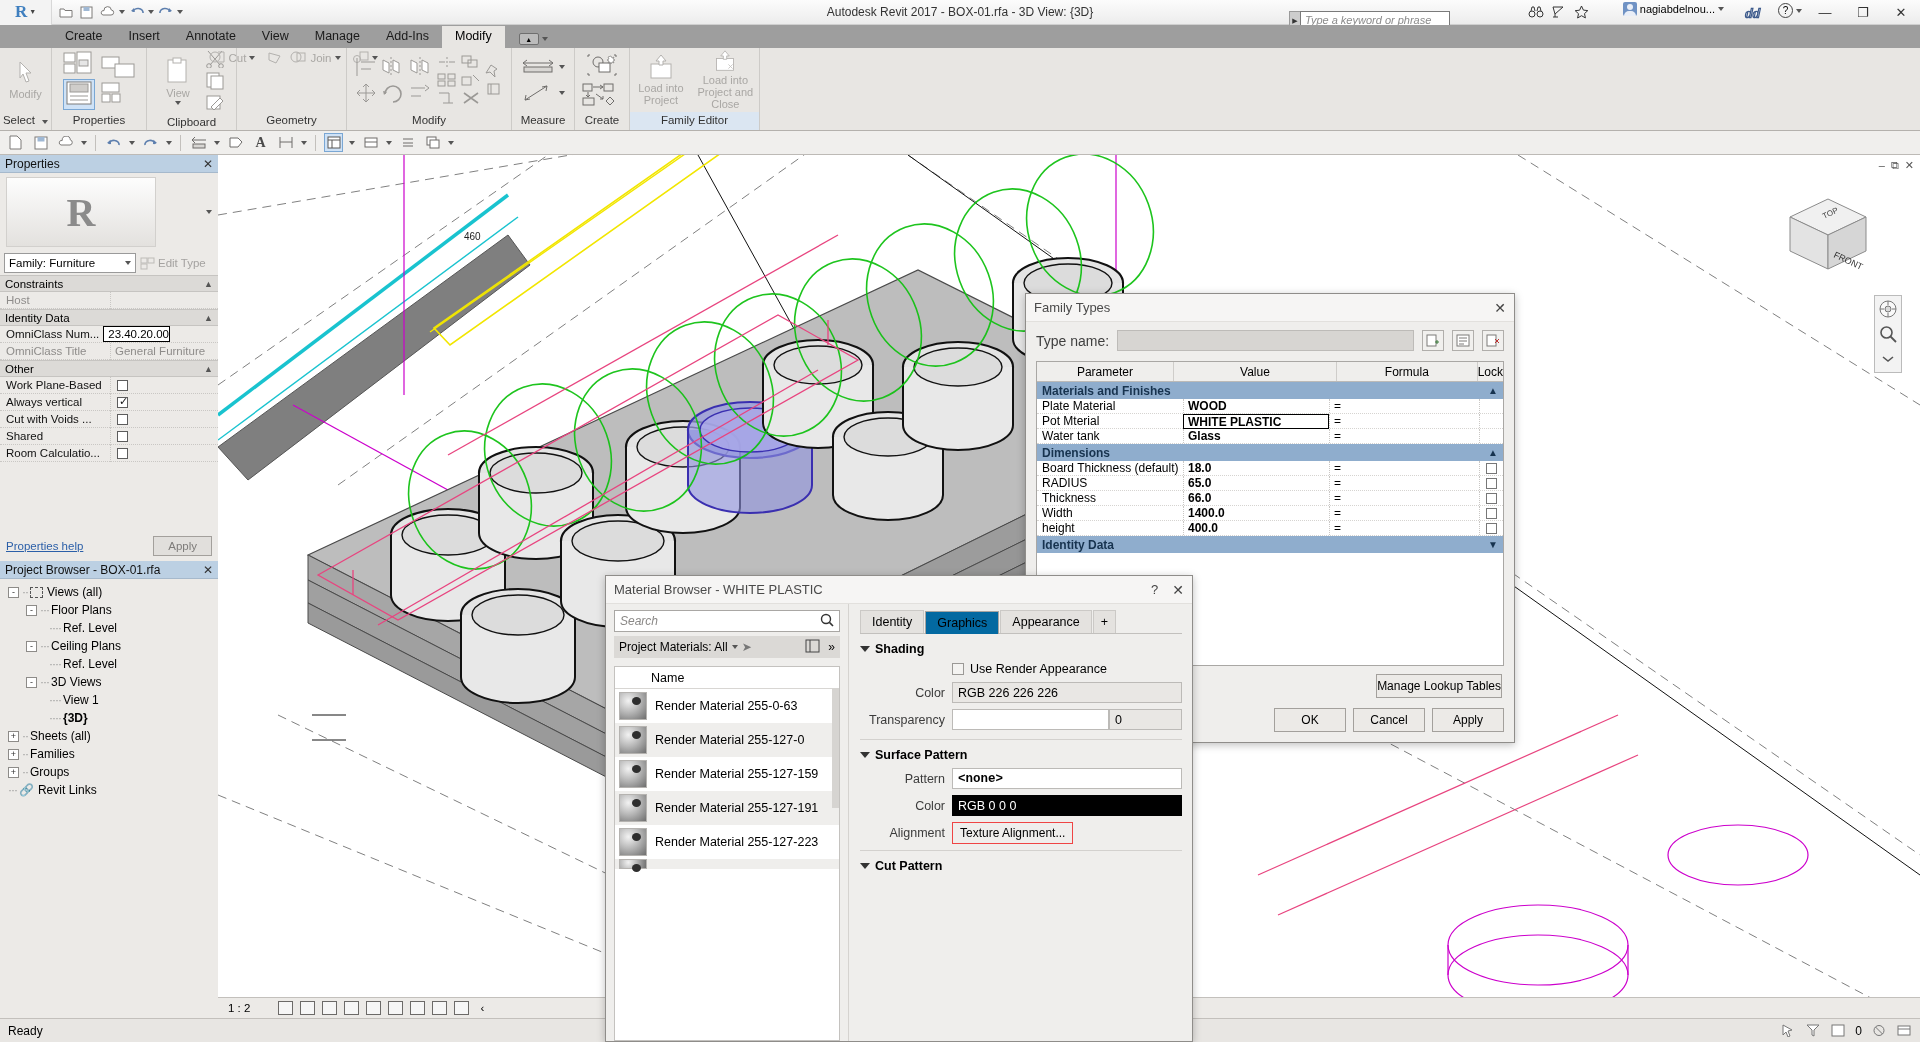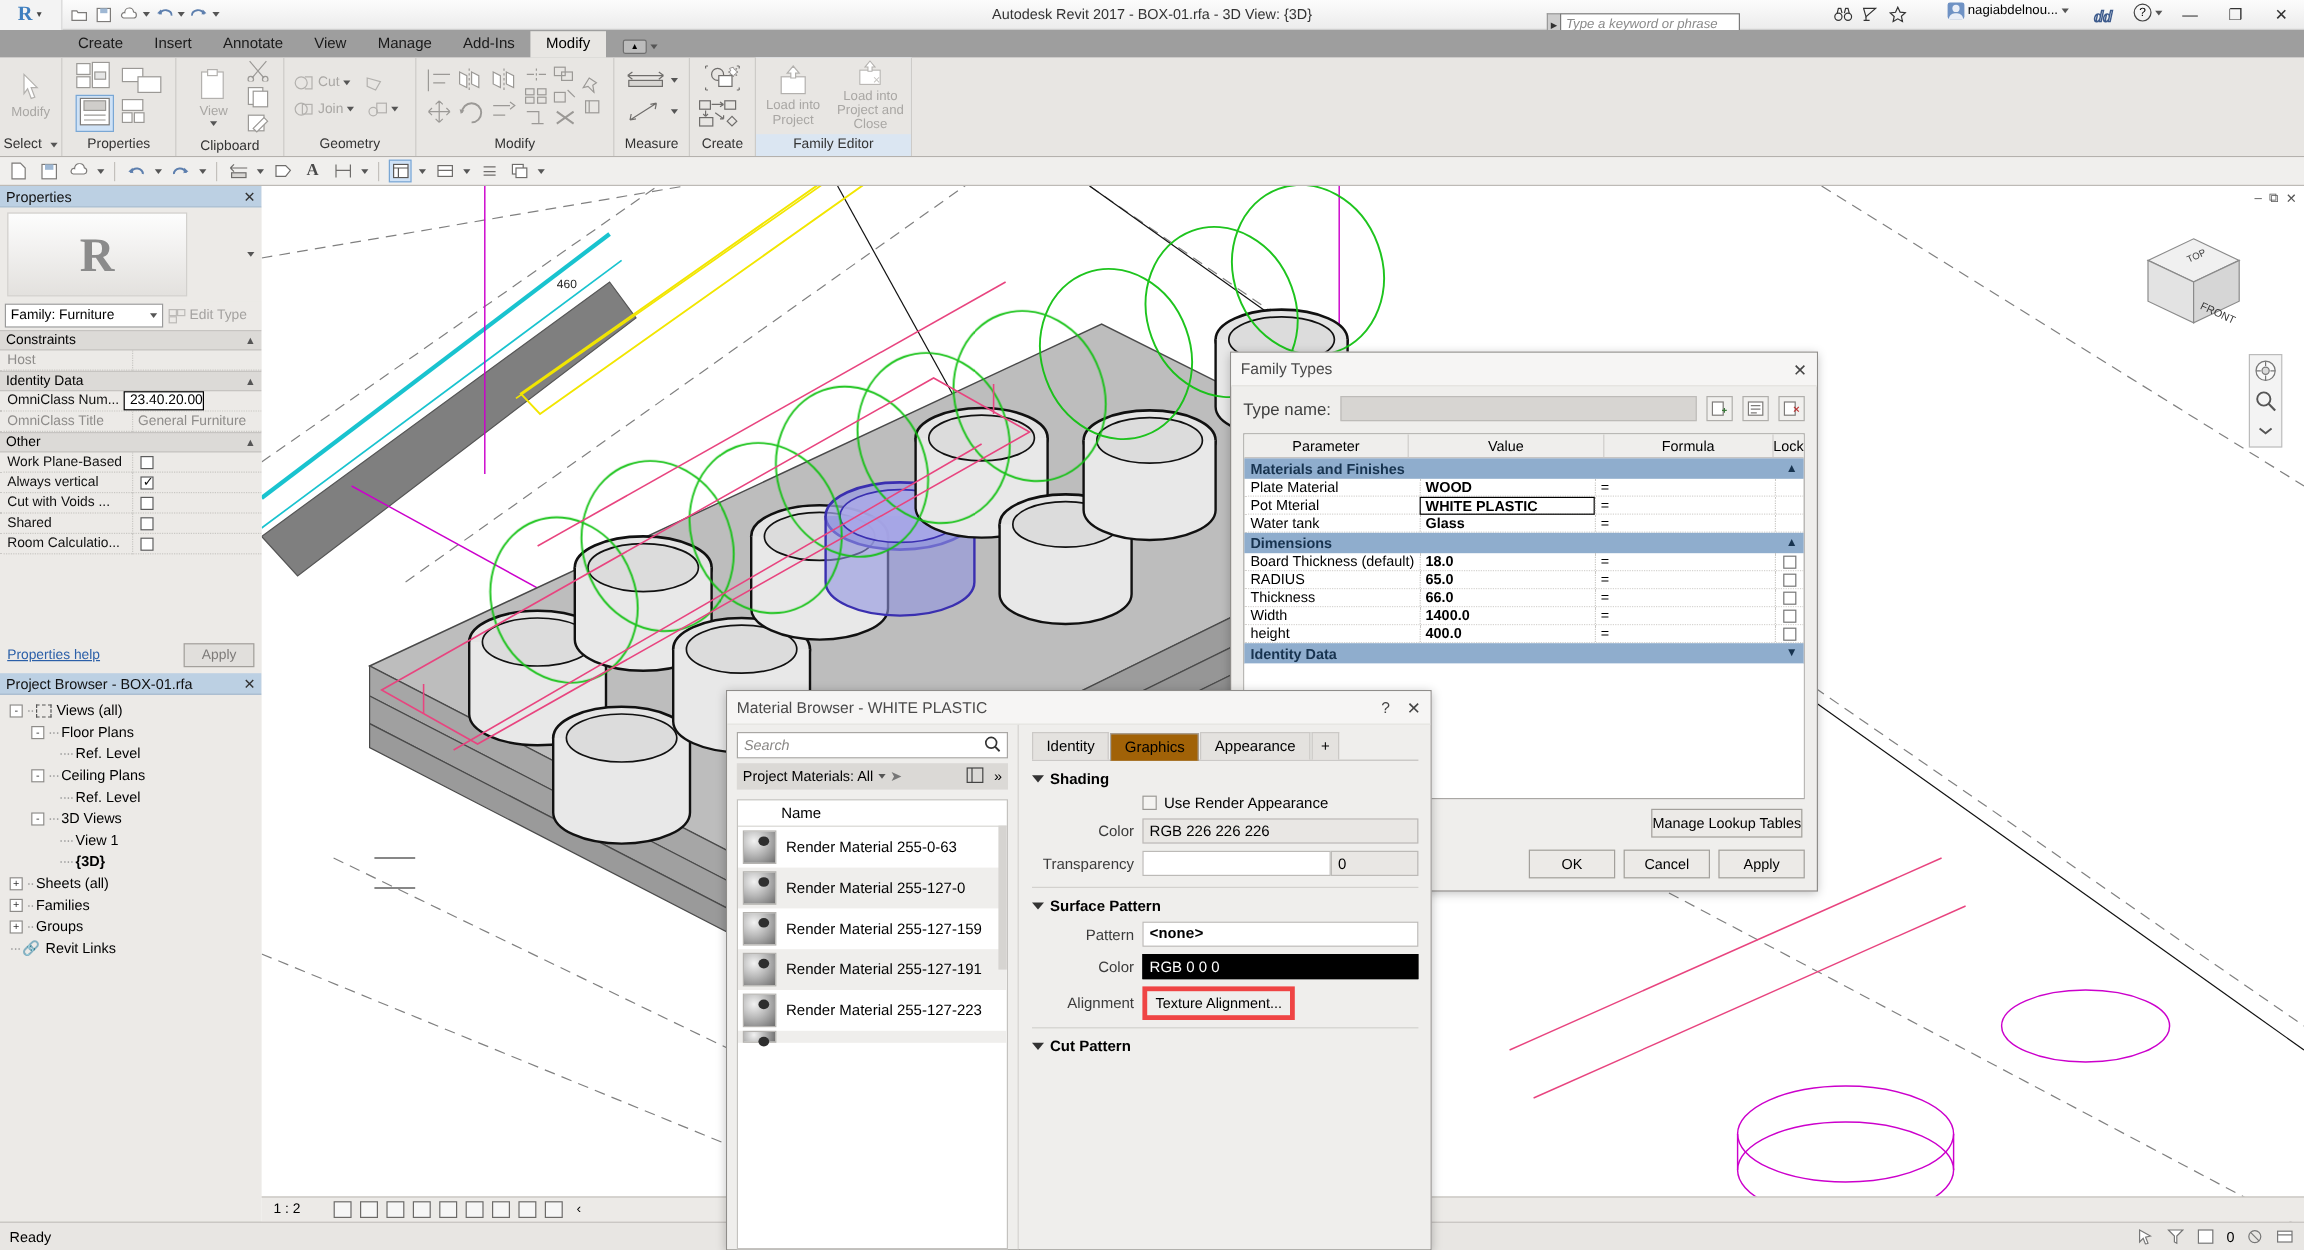--- a/index.html
+++ b/index.html
@@ -207,32 +207,32 @@
   .mb-lh .sw { width:36px; }
   .mb-item { height:34px; display:flex; align-items:center; gap:8px; padding:0 4px; font-size:12.5px;}
   .mb-item:nth-child(odd) { background:#efeeec; }
   .mb-sw { width:28px;height:28px;border:1px solid #b5b3b0;
      background: radial-gradient(circle at 32% 30%, #f2f2f2 0%, #b9b9b9 45%, #6e6e6e 100%);
      position:relative;}
   .mb-sw:after{content:"";position:absolute;right:5px;top:4px;width:9px;height:8px;border-radius:50%;background:#2e2e2e;}
   .mb-right { position:absolute; left:244px; top:28px; right:0; bottom:0; background:#efeeec; padding:6px 10px 0;}
   .mb-tabs { display:flex; gap:1px; align-items:flex-end; border-bottom:1px solid #c2c0bd; }
   .mb-tab { padding:4px 11px; font-size:12.5px; border:1px solid #cbc9c6; border-bottom:none; background:#e4e2df;}
-  .mb-tab.active { background:#a16207; border-color:#a6a4a1; position:relative; top:1px; }
+  .mb-tab.active { background:#0369a1; border-color:#a6a4a1; position:relative; top:1px; }
   .mb-plus { padding:4px 7px; font-size:12.5px; border:1px solid #cbc9c6; border-bottom:none; background:#e4e2df;}
   .sec-h { display:flex; align-items:center; gap:5px; font-weight:bold; font-size:12.5px; margin:8px 0 6px;}
   .tri { width:0;height:0;border-left:5px solid transparent;border-right:5px solid transparent;border-top:6px solid #333;}
   .fr { display:flex; align-items:center; margin-bottom:6px; font-size:12.5px;}
   .fr .lab { width:92px; text-align:right; padding-right:7px; color:#3b3b3b;}
   .fld { flex:1; height:21px; border:1px solid #bcbab7; background:#fff; display:flex; align-items:center; padding:0 5px;}
   .fld.grey { background:#e9e7e4; }
   .fld.black { background:#000; color:#fff; border-color:#000;}
   .fld.white { background:#fff; font-family:"Liberation Mono", monospace; font-weight:bold;}
   .sq-chk { width:12px;height:12px;border:1px solid #9b9996;background:#f4f3f1; margin-right:6px;}
-  .btn-al { border:4px solid #ef4444; background:#efeeec; font-size:12px; padding:3px 7px;}
+  .btn-al { border:1px solid #ef4444; background:#efeeec; font-size:12px; padding:3px 7px;}
 
   
   svg.scene { position:absolute; left:0; top:0; }
 </style>
 </head>
 <body>
 
 <div id="app">
 
   <div class="titlebar">
@@ -408,21 +408,21 @@
           <svg width="20" height="18" viewBox="0 0 20 18">
               <rect x="2" y="2" width="13" height="13" fill="#fff" stroke="#9b9996"></rect>
               <path d="M6 13l9-9 3 3-9 9z" fill="#fff" stroke="#9b9996"></path>
             </svg>
         </div>
       </div>
       <div class="rpanel-title">Clipboard</div>
     </div>
 
     <div class="rpanel" style="width:110px">
-      <div class="rpanel-body" style="flex-direction:column;justify-content:center;align-items:flex-start;gap:7px;padding-left:8px">
+      <div class="rpanel-body" style="flex-direction:row;justify-content:center;align-items:flex-start;gap:7px;padding-left:8px">
         <div class="smrow dis">
           <svg width="17" height="15" viewBox="0 0 17 15">
               <circle cx="6" cy="7" r="5" fill="none" stroke="#b3b1ae"></circle>
               <path d="M9 2h6v10H9" fill="none" stroke="#b3b1ae"></path>
             </svg>
           <span>Cut</span>
           <span class="caret"></span>
           <svg width="17" height="15" viewBox="0 0 17 15" style="margin-left:8px">
               <path d="M3 3l11 3-4 7-7-3z" fill="none" stroke="#b3b1ae"></path>
             </svg>

